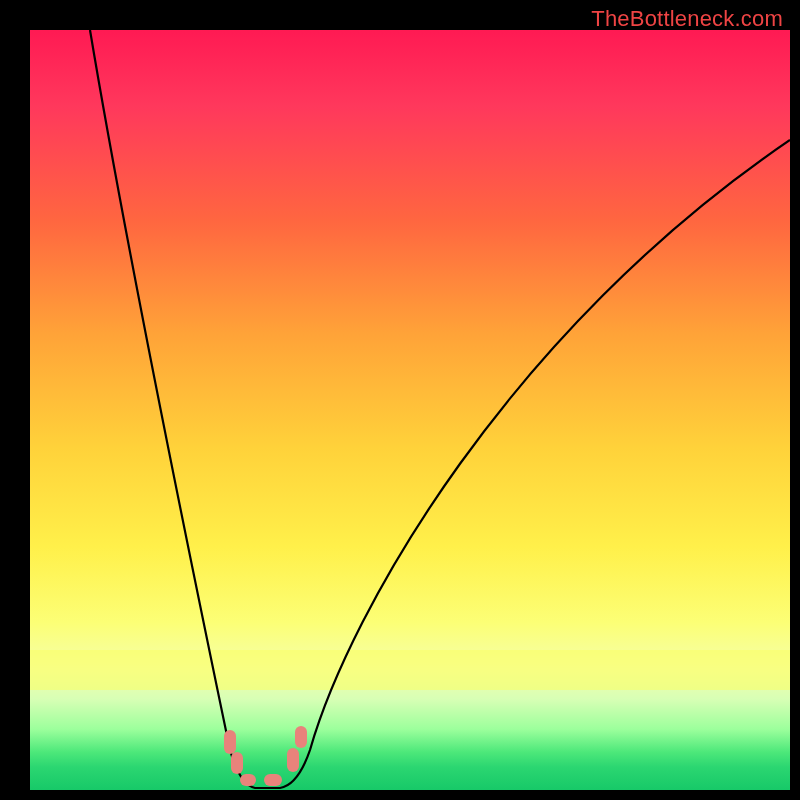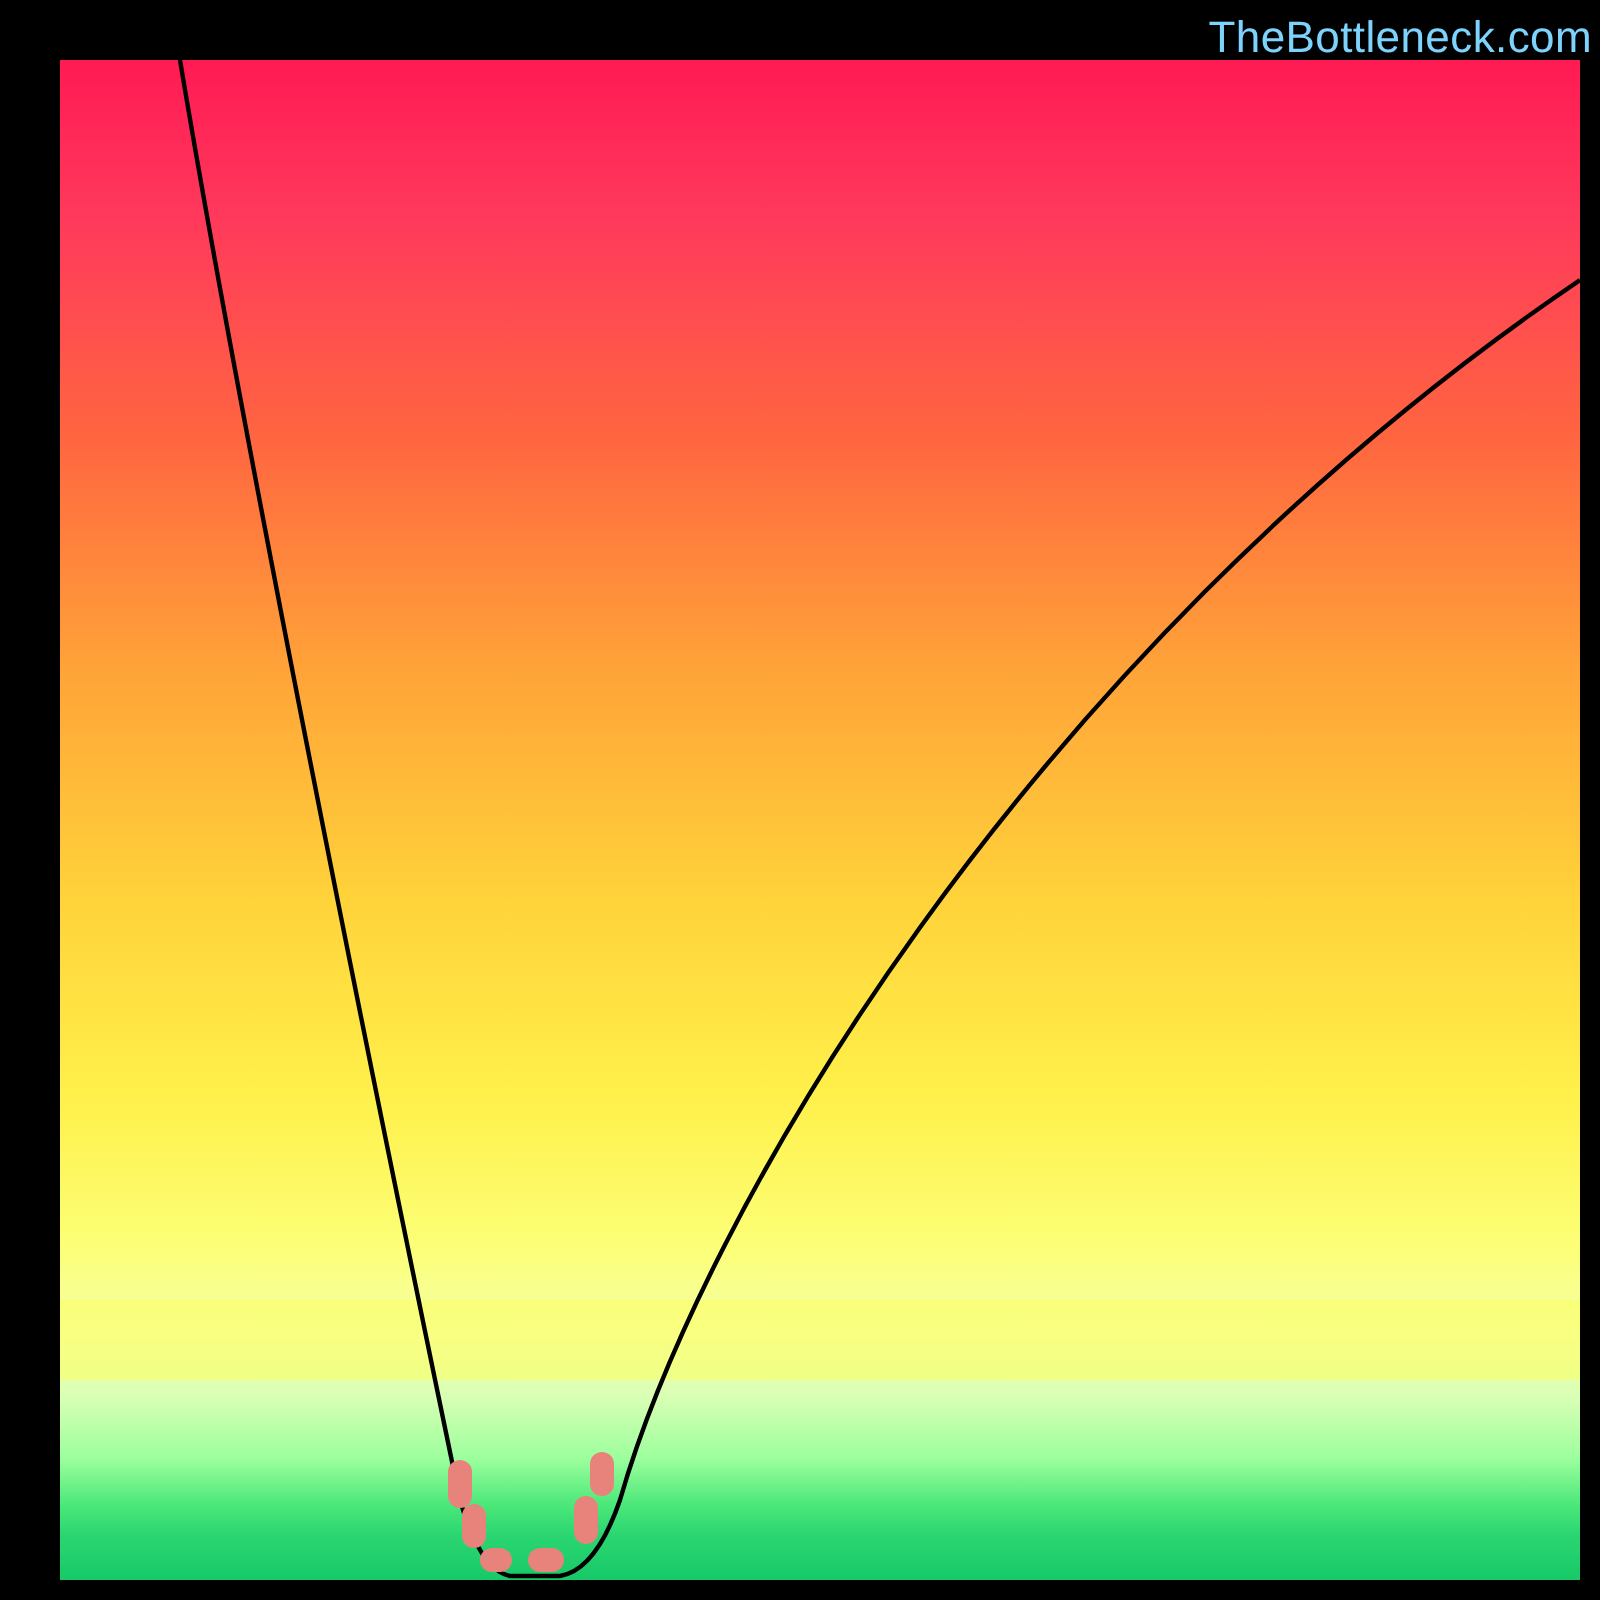--- a/index.html
+++ b/index.html
@@ -38,22 +38,22 @@
       #d8ffb5 88%,
       #9cff9c 92%,
       #4de87a 95%,
       #2bd671 97%,
       #17c968 100%
     );
   }
   .watermark {
     position: absolute;
     top: 6px;
-    right: 4px;
-    color: #7dd3fc;
+    right: 17px;
+    color: #ef4444;
     font-size: 22px;
     font-weight: 500;
     letter-spacing: 0.2px;
     user-select: none;
     text-align: center;
   }
   svg.curve-layer {
     position: absolute;
     left: 0;
     top: 0;

